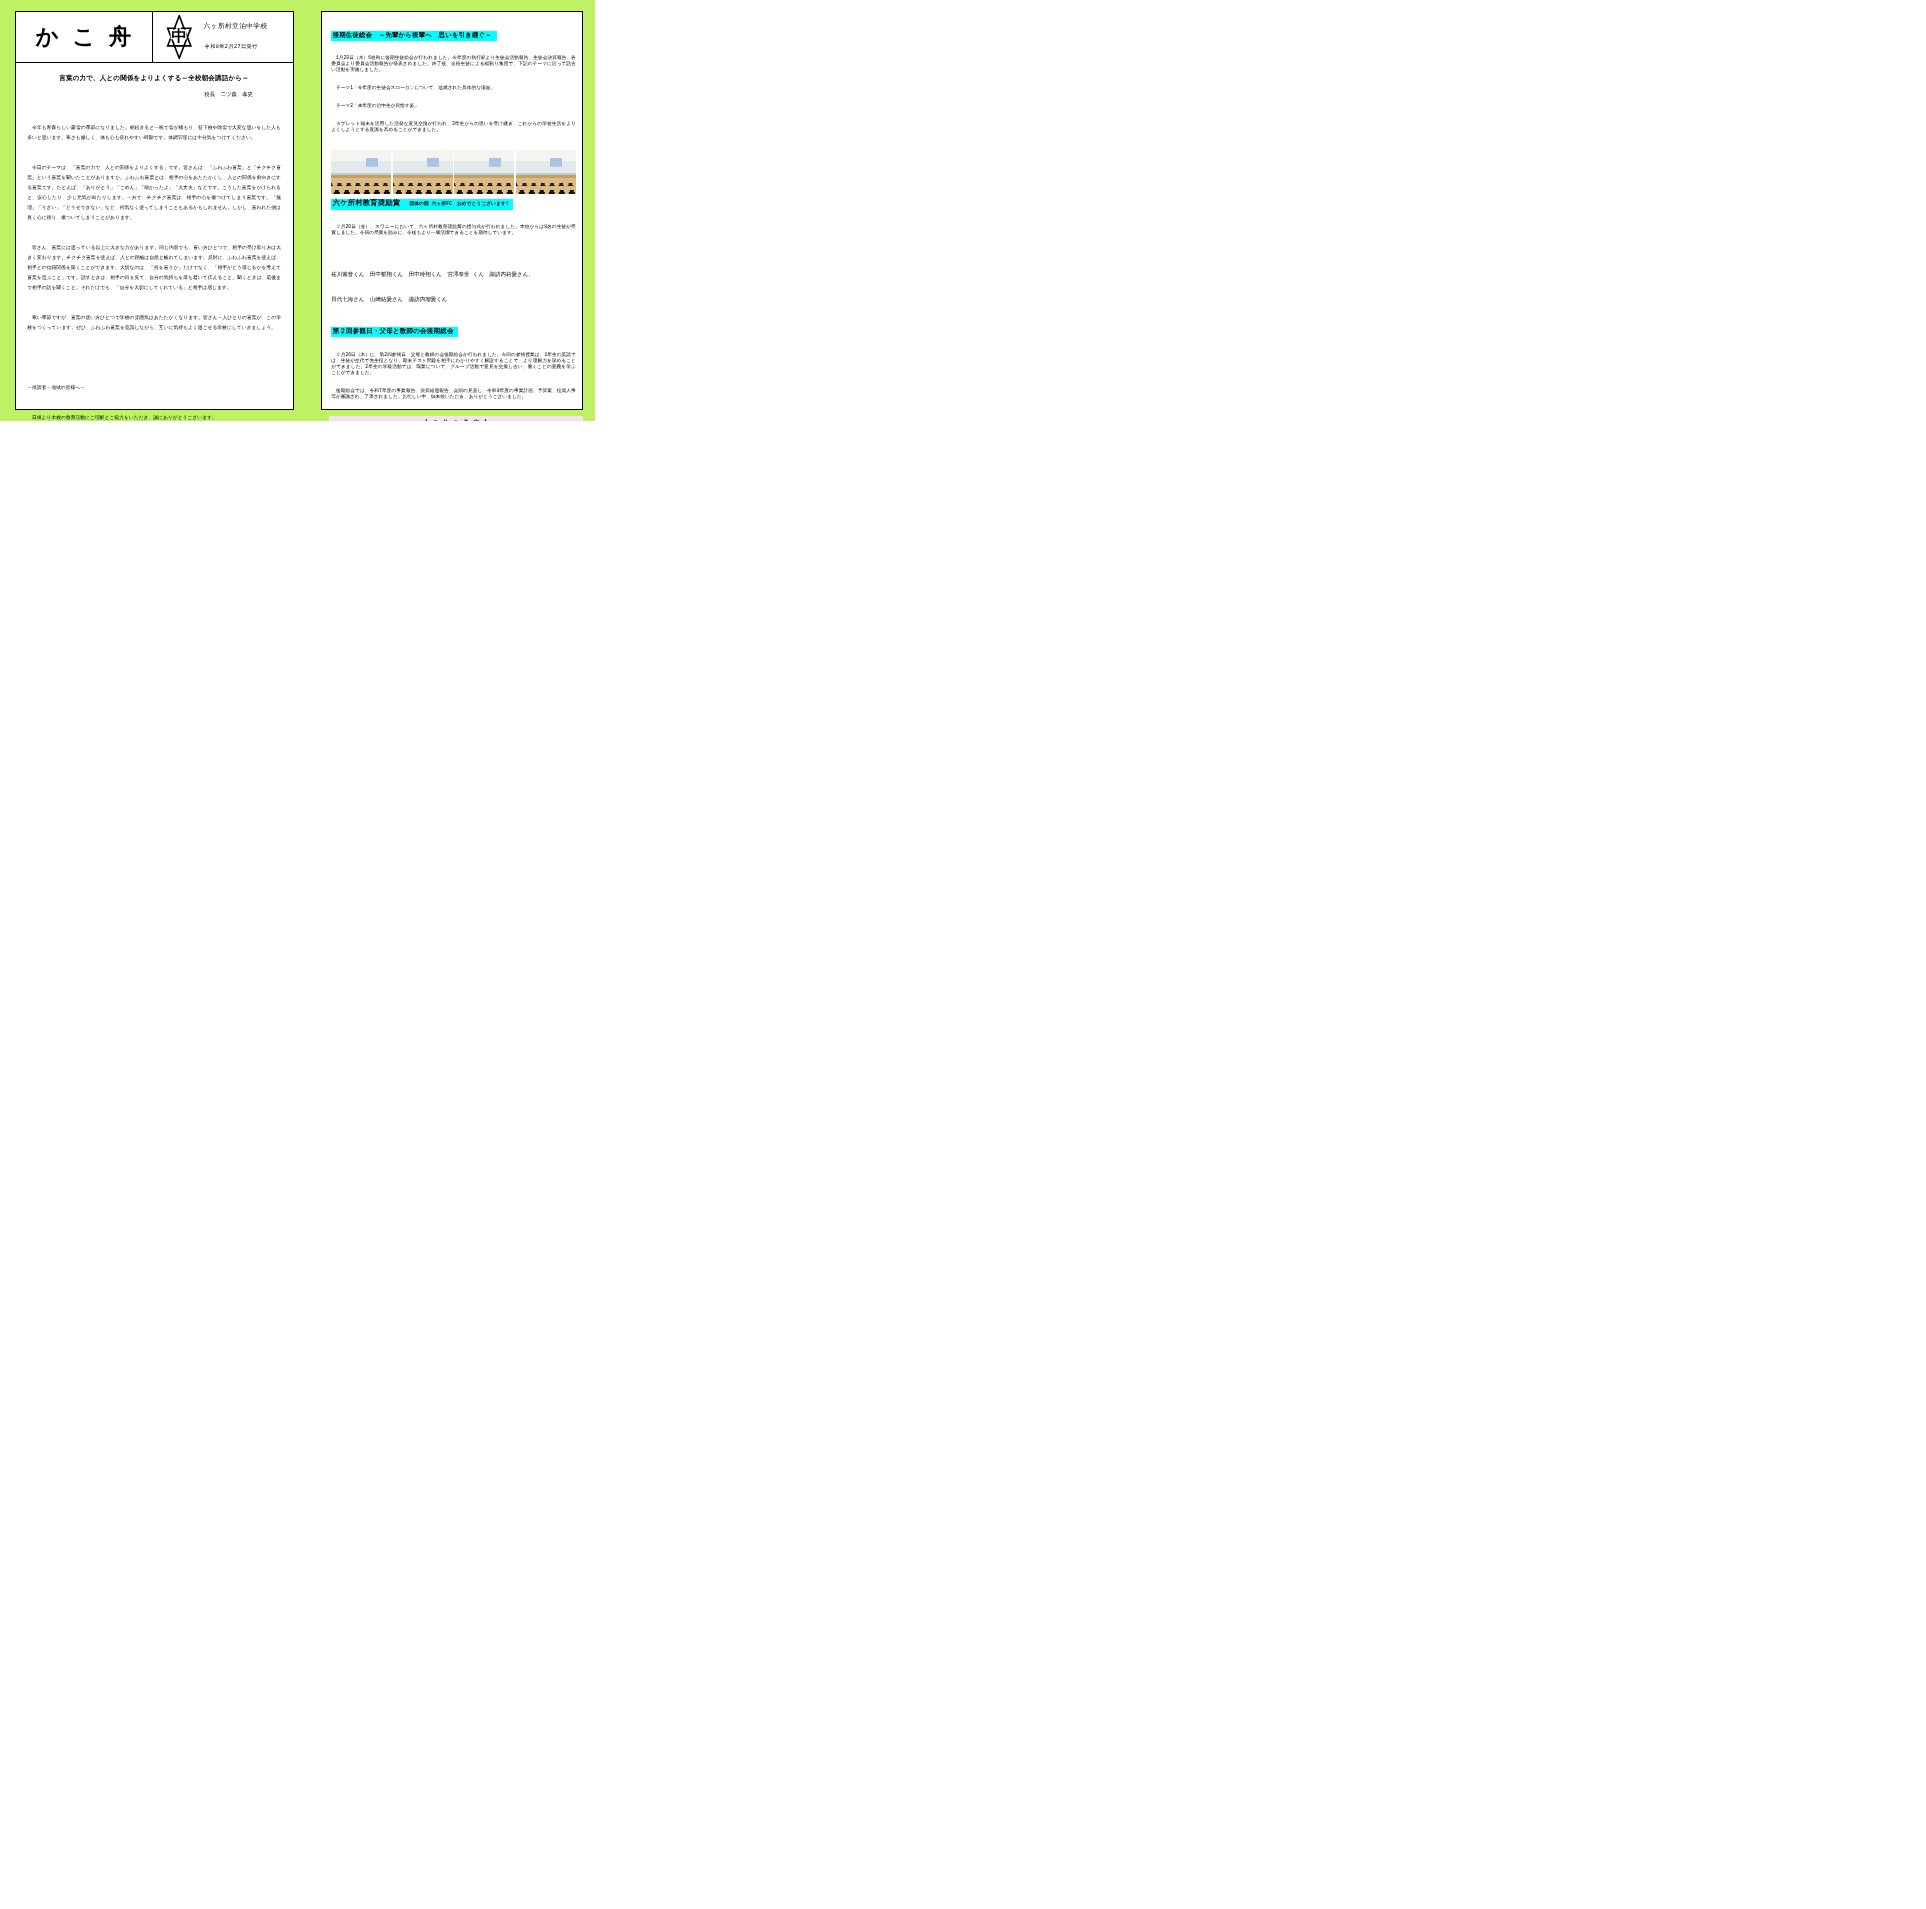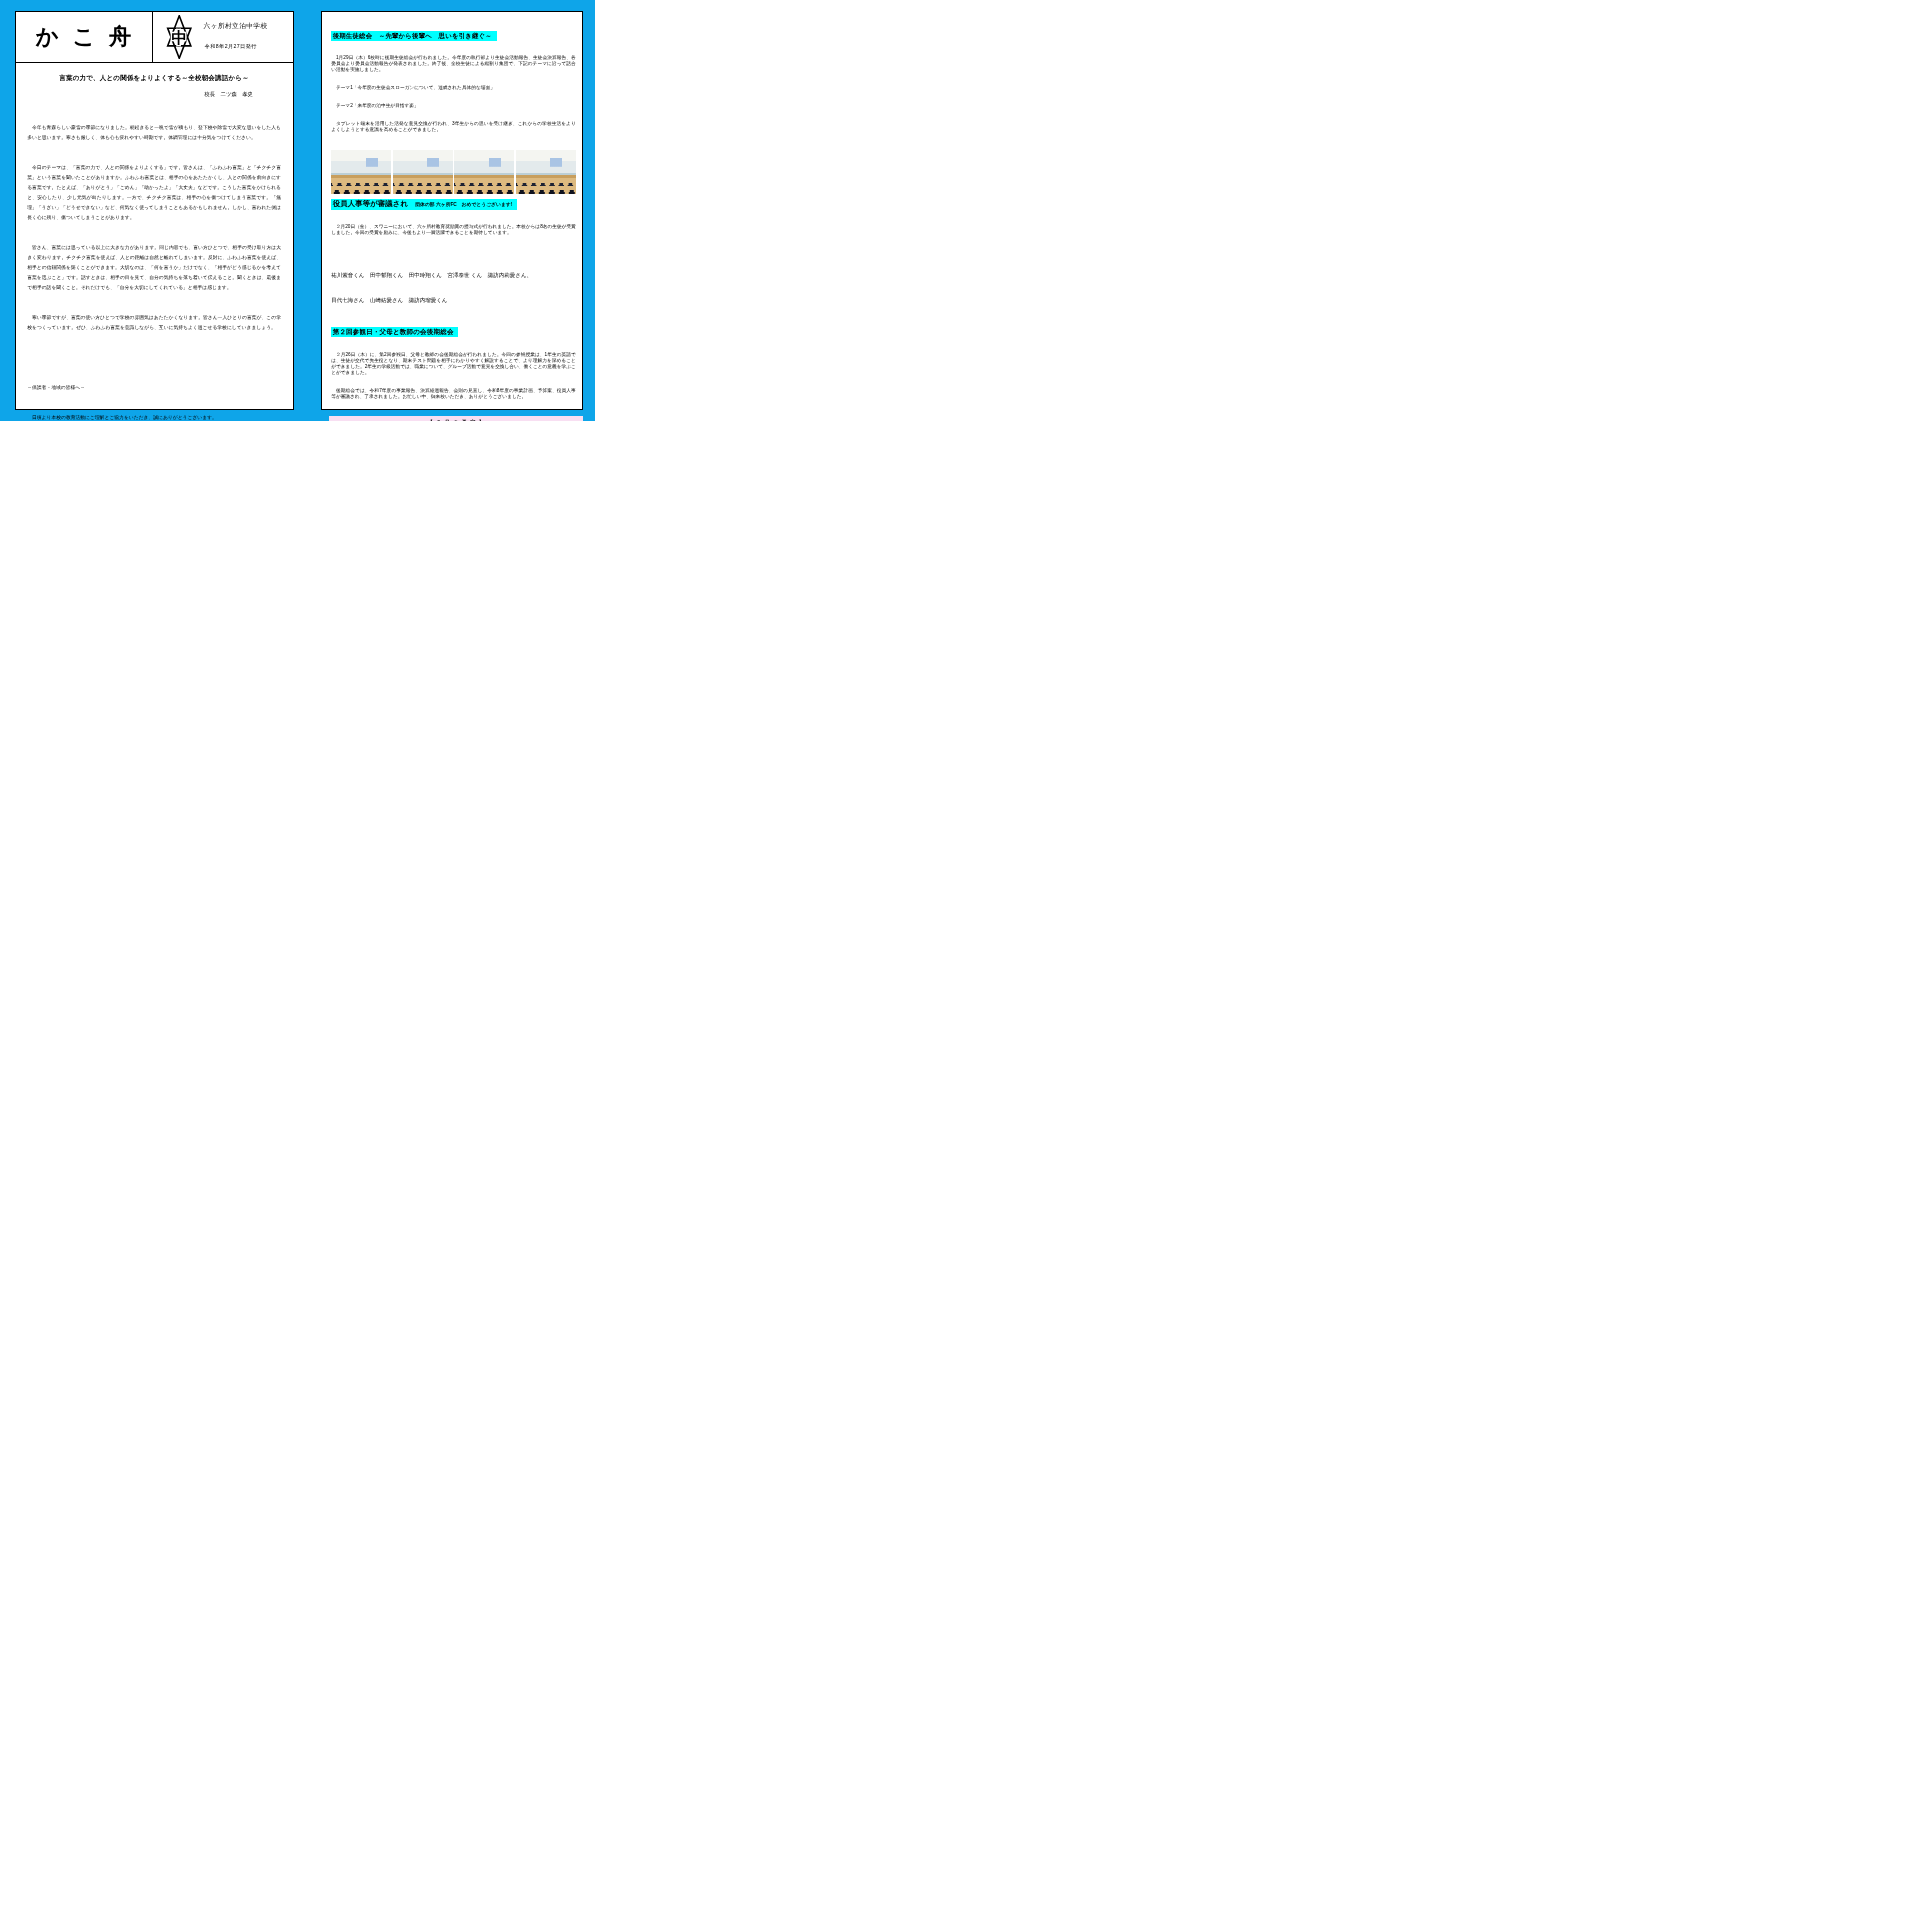--- a/index.html
+++ b/index.html
@@ -1,18 +1,18 @@
 <!DOCTYPE html>
 <html style="font-size:6.2px"><head>
 <meta charset="utf-8">
 <style>
   html,body{margin:0;padding:0;background:#fff;}
   .sheet{
-    position:relative;width:595px;height:421px;background:#0ea5e9;
-    font-family:Liberation Sans, sans-serif;color:#000;
+    position:relative;width:595px;height:421px;background:#bef264;
+    font-family:Liberation Mono, monospace;color:#000;
     overflow:hidden;
   }
   
   .page{position:absolute;background:#fff;border:1.5px double #000;box-sizing:border-box;}
   .page-left{left:14.6px;top:10.8px;width:279px;height:399px;}
   .masthead{position:relative;height:50px;border-bottom:1.5px double #000;}
   .mast-title-cell{
     position:absolute;left:0;top:0;width:137px;height:50px;
     border-right:1.5px double #000;box-sizing:border-box;
     display:flex;align-items:center;justify-content:center;
@@ -116,21 +116,21 @@
         <div class="photo"></div>
         <div class="photo"></div>
         <div class="photo"></div>
         <div class="photo"></div>
       </div>
 
       <div class="sec-gap"></div>
 
       
       <div class="bar bar2">
-        <span class="big">役員人事等が審議され</span>
+        <span class="big">六ケ所村教育奨励賞</span>
         <span class="small">団体の部 六ヶ所FC　おめでとうございます!</span>
       </div>
       <div class="body-r">
         <p>　２月20日（金）、スワニーにおいて、六ヶ所村教育奨励賞の授与式が行われました。本校からは8名の生徒が受賞しました。今回の受賞を励みに、今後もより一層活躍できることを期待しています。</p>
       </div>
       <div class="names">
         <div>祐川紫音くん　田中郁翔くん　田中玲翔くん　宮澤泰世 くん　諏訪内莉愛さん、</div>
         <div>目代七海さん　山崎結愛さん　諏訪内瑠愛くん</div>
       </div>
 

